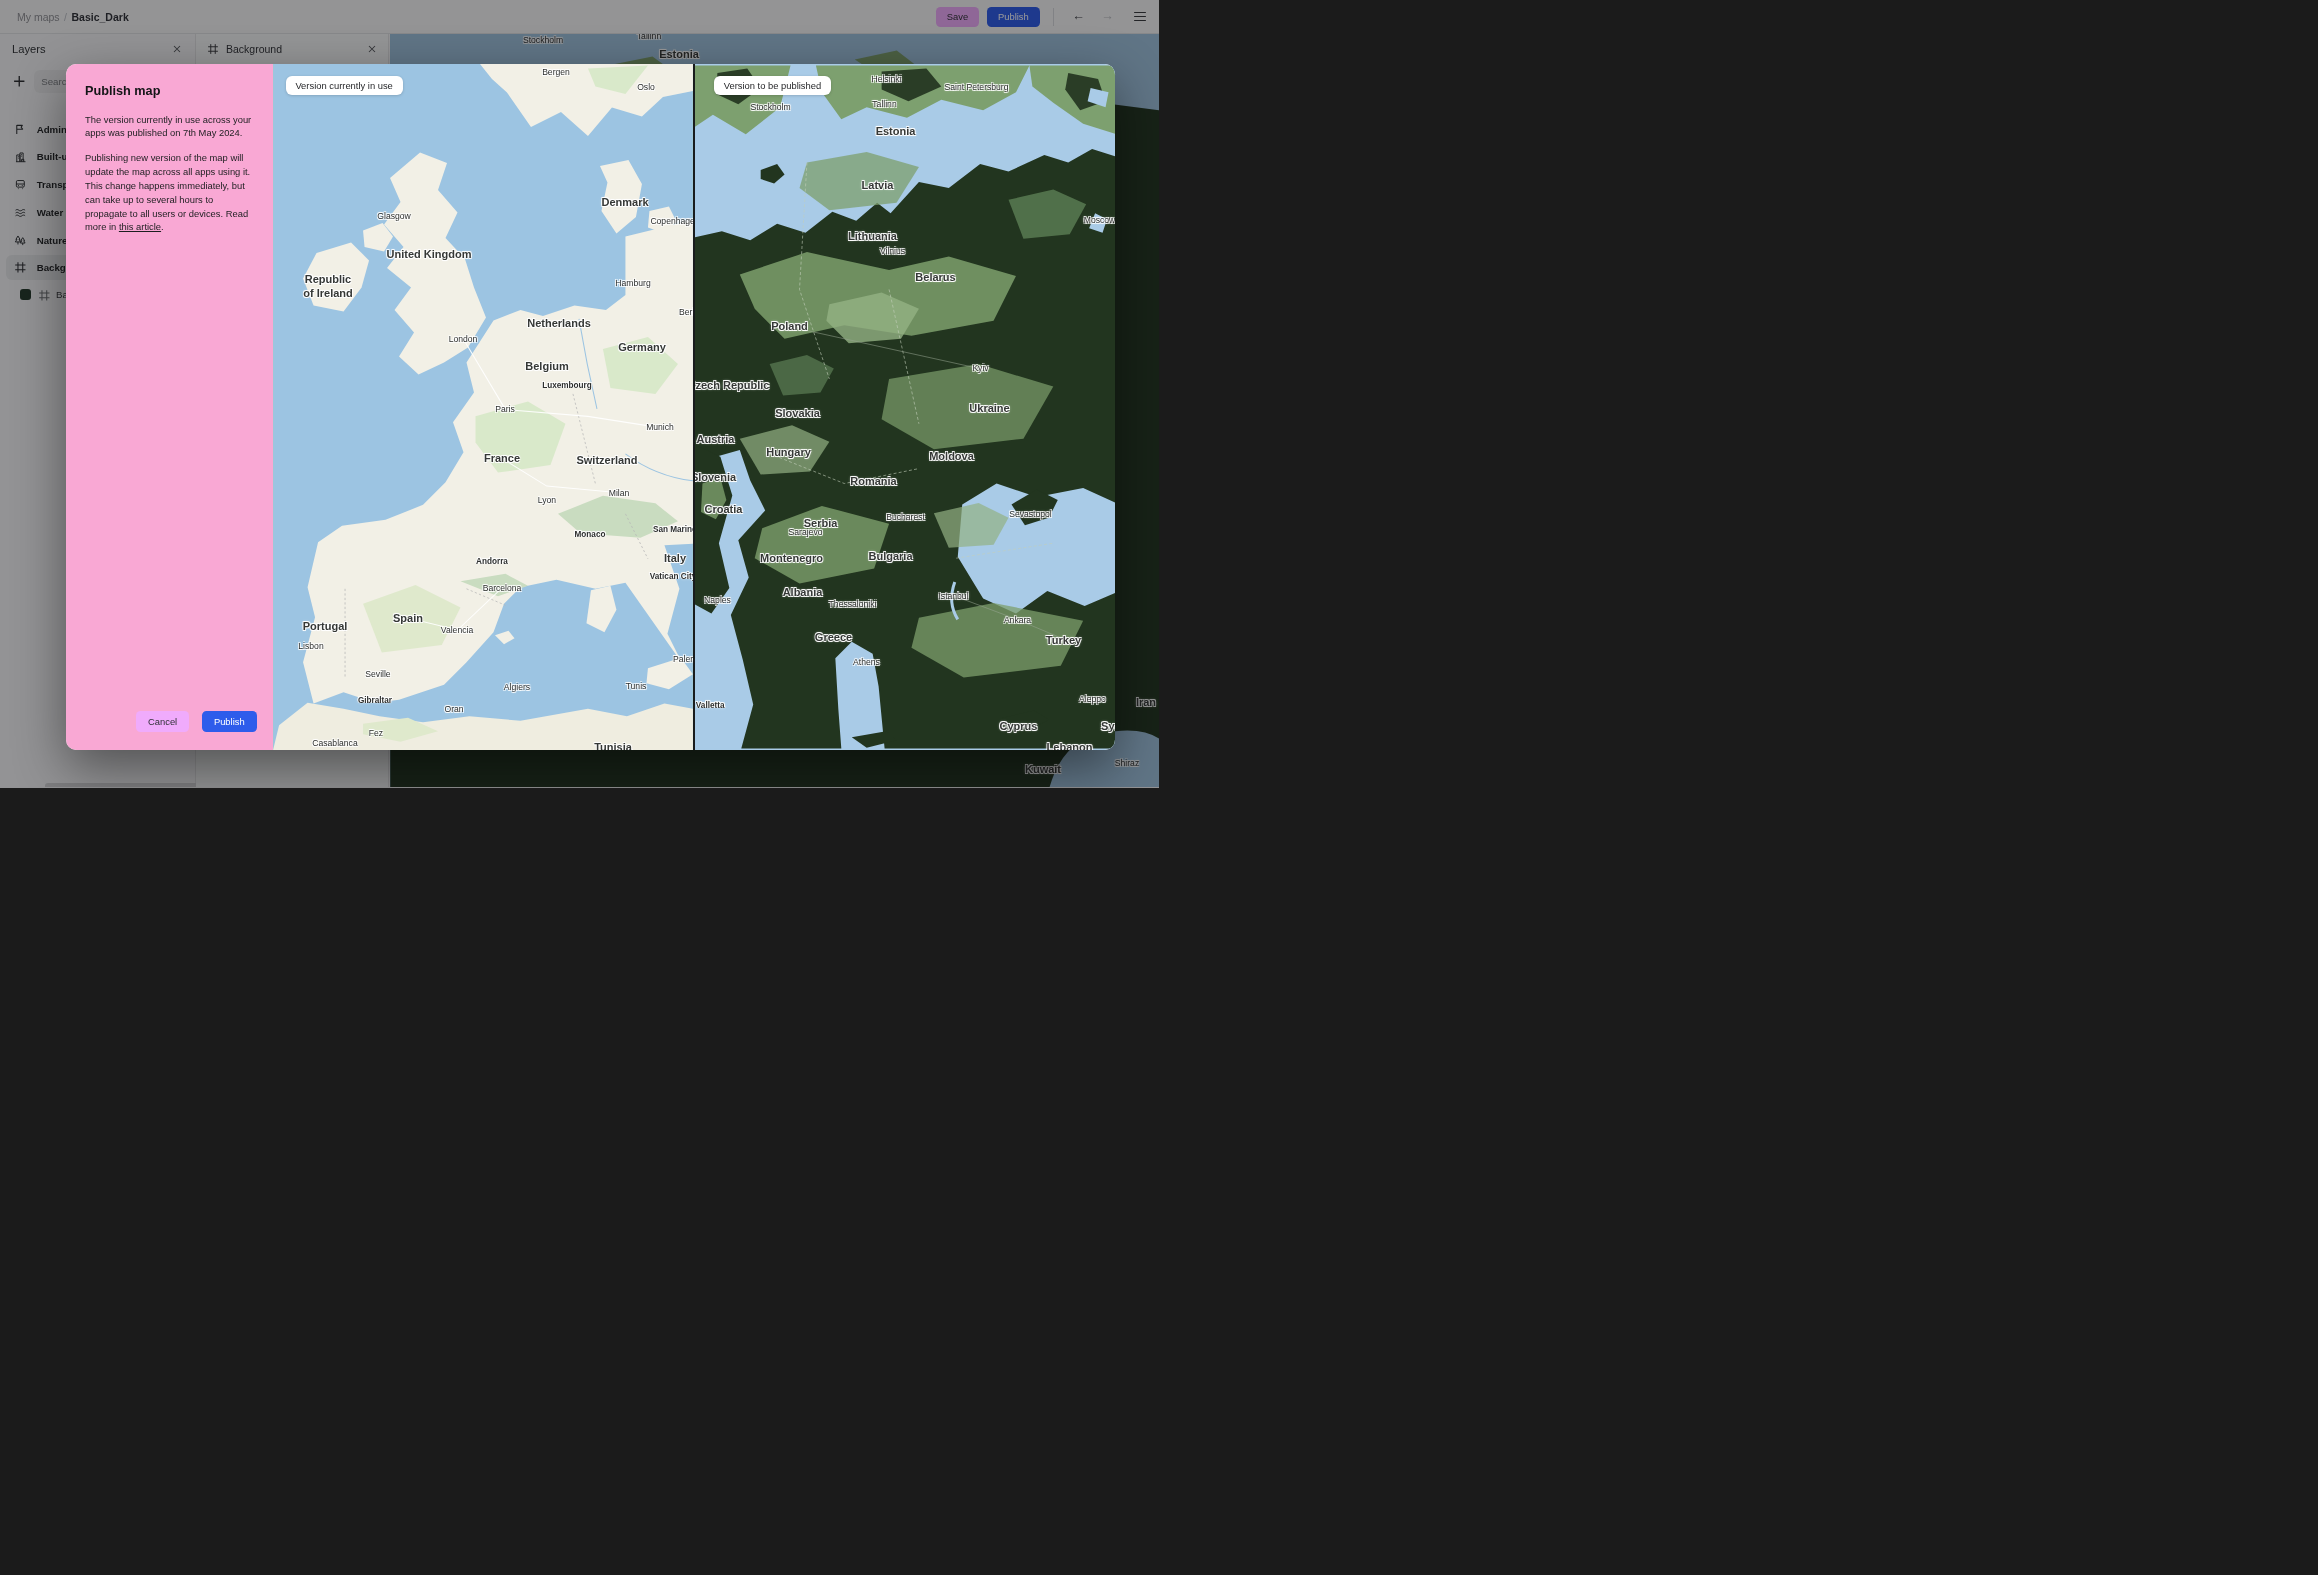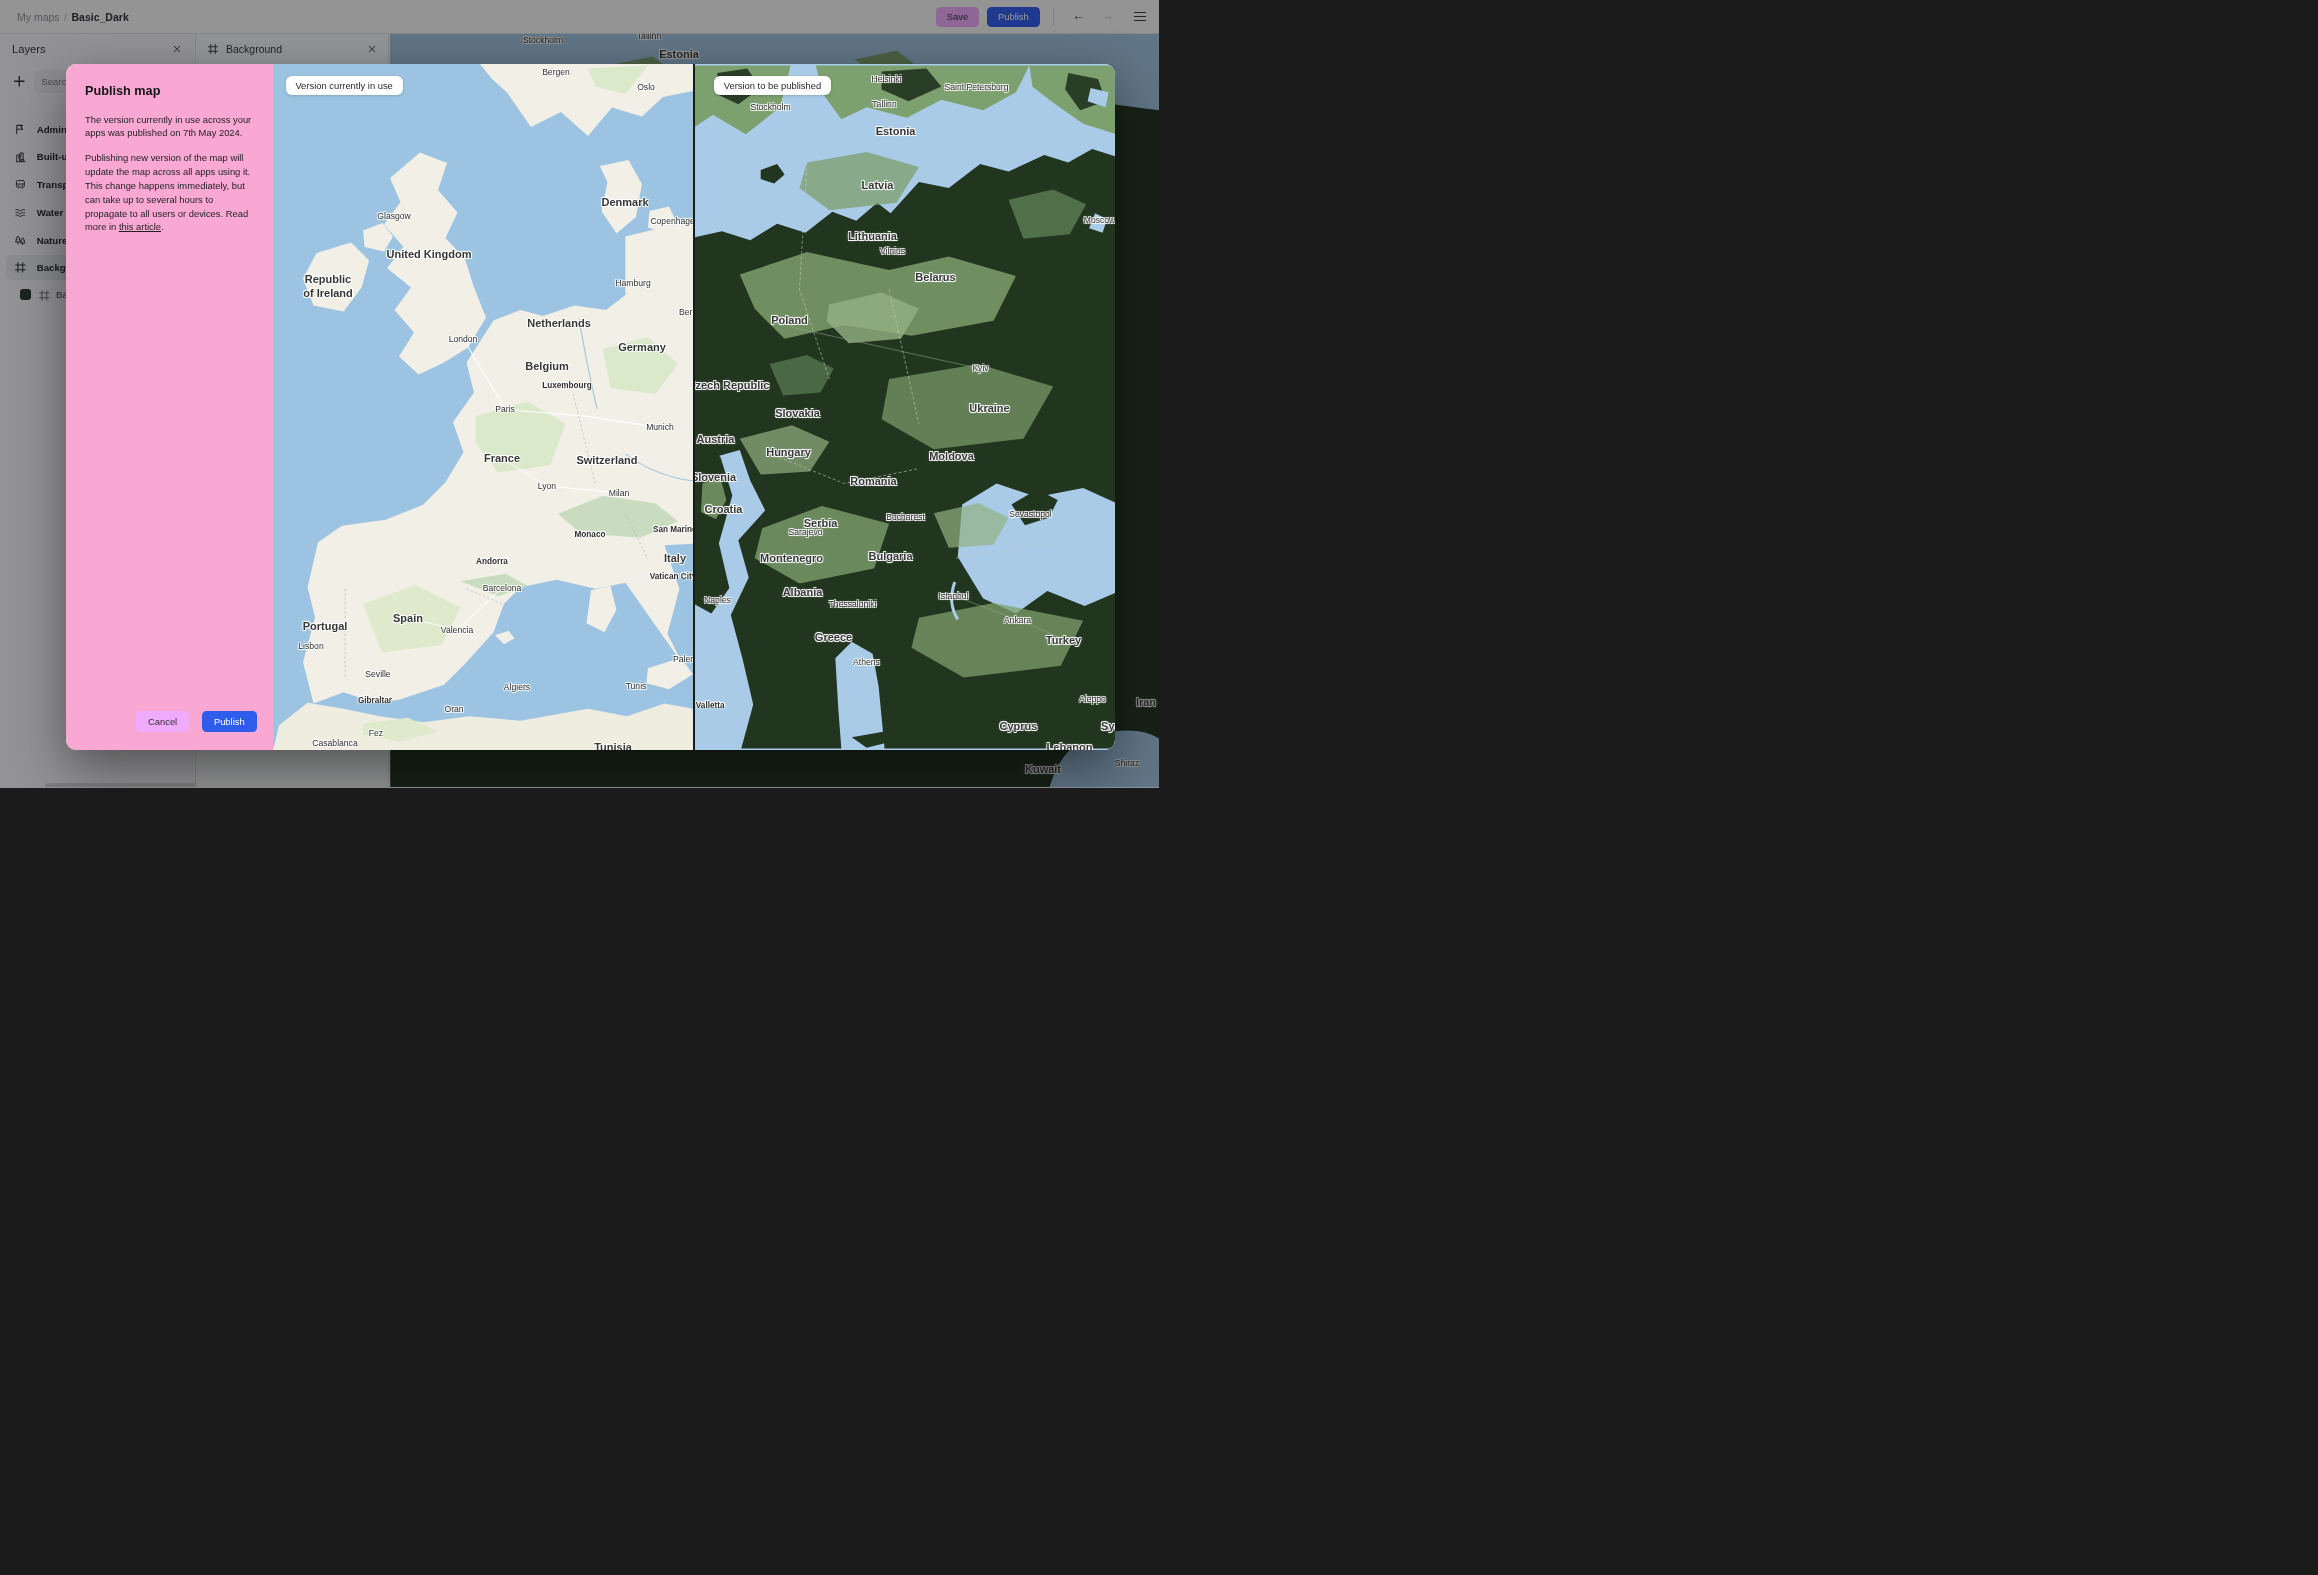--- a/index.html
+++ b/index.html
@@ -271,21 +271,21 @@
           <span class="maplabel city" style="left: 360px; top: 219px;">Hamburg</span>
           <span class="maplabel city" style="left: 417px; top: 248px;">Berlin</span>
           <span class="maplabel country" style="left: 286px; top: 259px;">Netherlands</span>
           <span class="maplabel country" style="left: 369px; top: 283px;">Germany</span>
           <span class="maplabel country" style="left: 274px; top: 302px;">Belgium</span>
           <span class="maplabel country-sm" style="left: 294px; top: 321px;">Luxembourg</span>
           <span class="maplabel city" style="left: 232px; top: 345px;">Paris</span>
           <span class="maplabel city" style="left: 387px; top: 363px;">Munich</span>
           <span class="maplabel country" style="left: 229px; top: 394px;">France</span>
           <span class="maplabel country" style="left: 334px; top: 396px;">Switzerland</span>
-          <span class="maplabel city" style="left: 274px; top: 422px;">Lyon</span>
+          <span class="maplabel city" style="left: 274px; top: 436px;">Lyon</span>
           <span class="maplabel city" style="left: 346px; top: 429px;">Milan</span>
           <span class="maplabel country-sm" style="left: 317px; top: 470px;">Monaco</span>
           <span class="maplabel country-sm" style="left: 402px; top: 465px;">San Marino</span>
           <span class="maplabel country" style="left: 402px; top: 494px;">Italy</span>
           <span class="maplabel country-sm" style="left: 400px; top: 512px;">Vatican City</span>
           <span class="maplabel country-sm" style="left: 219px; top: 497px;">Andorra</span>
           <span class="maplabel city" style="left: 229px; top: 524px;">Barcelona</span>
           <span class="maplabel country" style="left: 135px; top: 554px;">Spain</span>
           <span class="maplabel city" style="left: 184px; top: 566px;">Valencia</span>
           <span class="maplabel country" style="left: 52px; top: 562px;">Portugal</span>
@@ -354,21 +354,21 @@
           <span class="maplabel city" style="left: 76px; top: 43px;">Stockholm</span>
           <span class="maplabel city" style="left: 192px; top: 15px;">Helsinki</span>
           <span class="maplabel city" style="left: 282px; top: 23px;">Saint Petersburg</span>
           <span class="maplabel city" style="left: 190px; top: 40px;">Tallinn</span>
           <span class="maplabel country" style="left: 201px; top: 67px;">Estonia</span>
           <span class="maplabel country" style="left: 183px; top: 121px;">Latvia</span>
           <span class="maplabel city" style="left: 405px; top: 156px;">Moscow</span>
           <span class="maplabel country" style="left: 178px; top: 172px;">Lithuania</span>
           <span class="maplabel city" style="left: 198px; top: 187px;">Vilnius</span>
           <span class="maplabel country" style="left: 241px; top: 213px;">Belarus</span>
-          <span class="maplabel country" style="left: 95px; top: 256px;">Poland</span>
+          <span class="maplabel country" style="left: 95px; top: 262px;">Poland</span>
           <span class="maplabel city" style="left: 286px; top: 304px;">Kyiv</span>
           <span class="maplabel country" style="left: 34px; top: 321px;">Czech Republic</span>
           <span class="maplabel country" style="left: 295px; top: 344px;">Ukraine</span>
           <span class="maplabel country" style="left: 103px; top: 349px;">Slovakia</span>
           <span class="maplabel country" style="left: 21px; top: 375px;">Austria</span>
           <span class="maplabel country" style="left: 94px; top: 388px;">Hungary</span>
           <span class="maplabel country" style="left: 257px; top: 392px;">Moldova</span>
           <span class="maplabel country" style="left: 19px; top: 413px;">Slovenia</span>
           <span class="maplabel country" style="left: 179px; top: 417px;">Romania</span>
           <span class="maplabel country" style="left: 29px; top: 445px;">Croatia</span>

